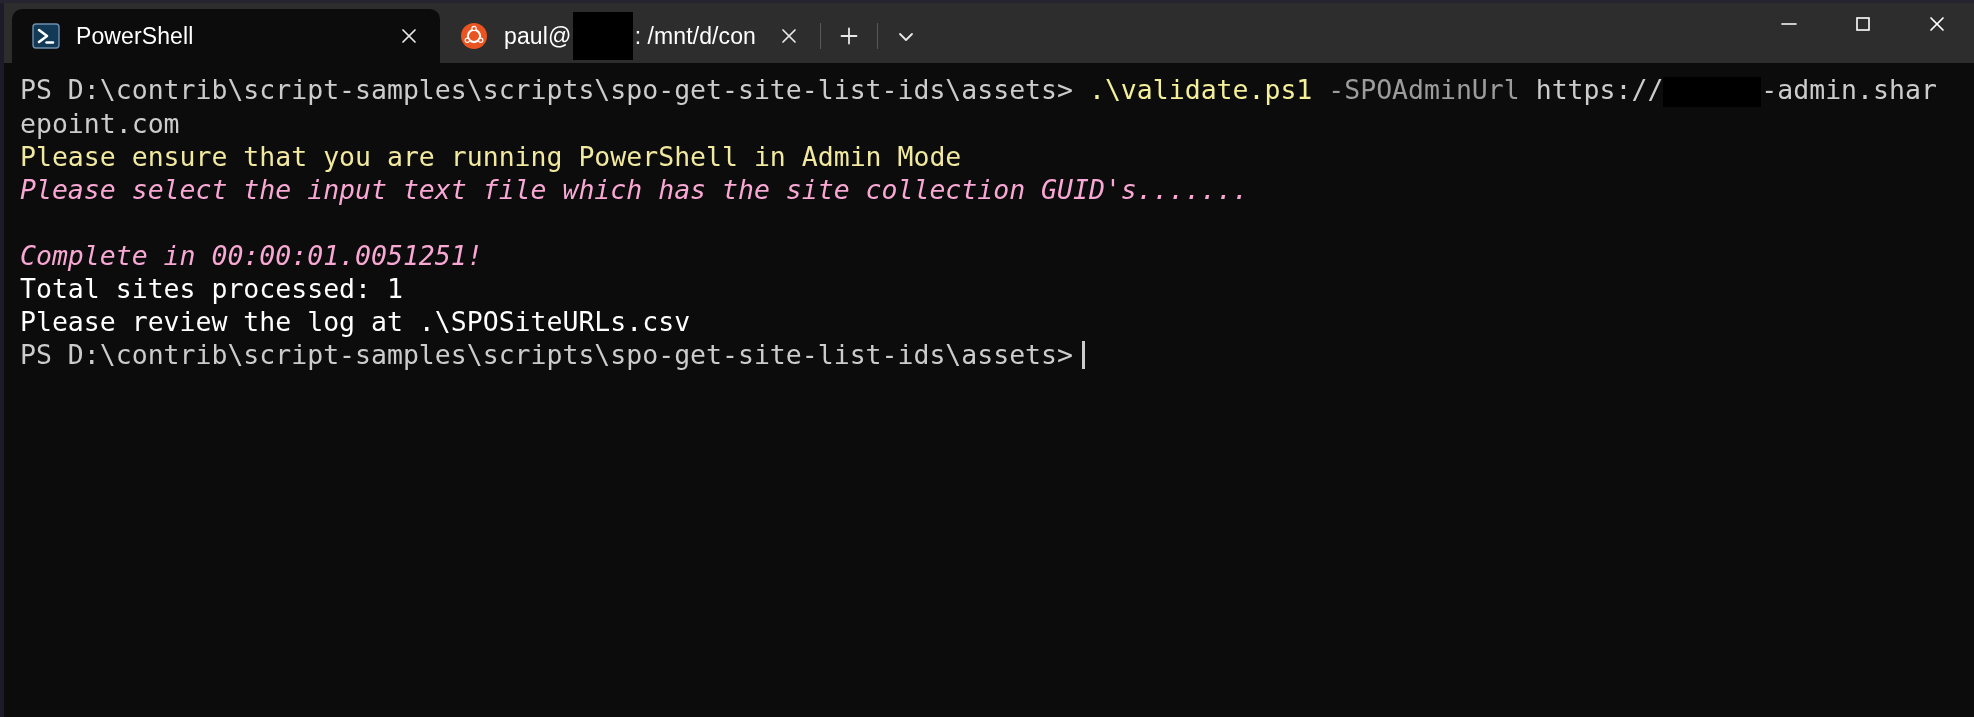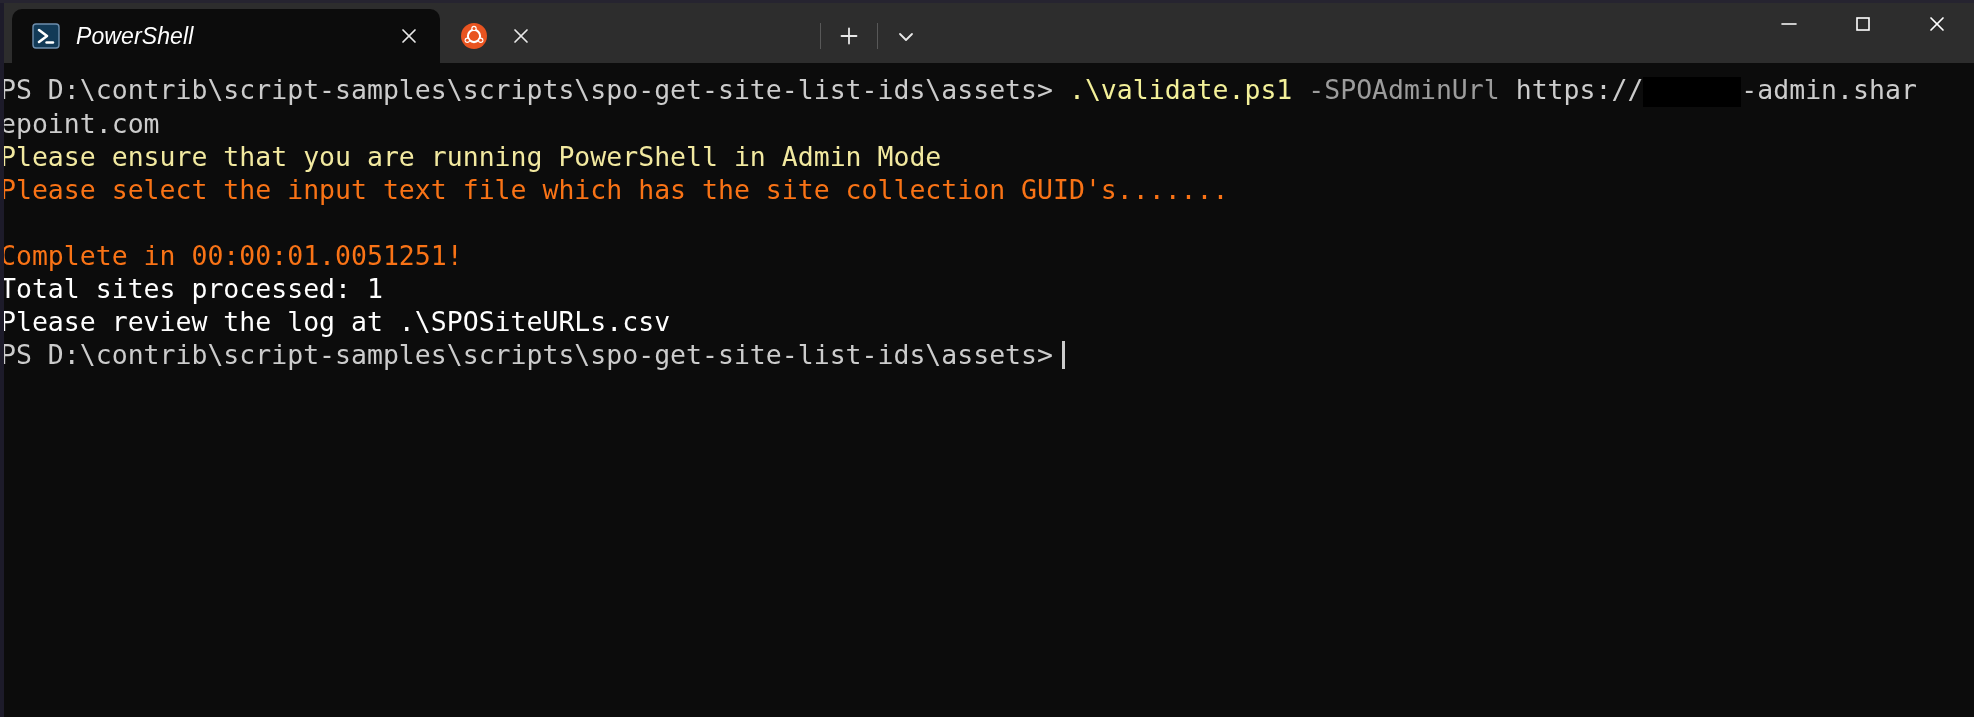--- a/index.html
+++ b/index.html
@@ -43,21 +43,20 @@
 
   
   #titlebar {
     position: relative;
     height: 63px;
     min-height: 63px;
     background: #2d2d2d;
     display: flex;
     align-items: flex-end;
     z-index: 20;
-    font-style: italic;
   }
 
   #tabstrip {
     display: flex;
     align-items: flex-end;
     height: 63px;
     flex: 1 1 auto;
     overflow: hidden;
     padding-left: 12px;
   }
@@ -151,40 +150,40 @@
     align-items: center;
     justify-content: center;
     color: #ffffff;
   }
 
   
   #terminal {
     position: relative;
     flex: 1 1 auto;
     background: #0c0c0c;
-    padding: 10px 0 0 0;
+    padding: 10px 0 0 20px;
     overflow: hidden;
   }
 
   #screen {
     font-family: "DejaVu Sans Mono", monospace;
     font-size: 26.5px;
     line-height: 33px;
     letter-spacing: 0px;
     white-space: pre-wrap;
     word-break: break-all;
   }
 
   .ln { display: block; min-height: 33px; }
 
   .c-default { color: #cccccc; }
   .c-yellow  { color: #f3f099; }
   .c-param   { color: #9c9c9c; }
   .c-warn    { color: #f2e9a0; text-align: center; }
-  .c-green   { color: #f97316; }
+  .c-green   { color: #f9a8d4; font-style: italic; }
   .c-cyan    { color: #ffffff; }
 
   .cursor {
     display: inline-block;
     width: 3px;
     height: 28px;
     background: #cccccc;
     vertical-align: -5px;
     margin-left: 9px;
   }
@@ -232,20 +231,25 @@
             <circle cx="14" cy="14" r="13" fill="#e95420"></circle>
             <circle cx="14" cy="14" r="6.1" fill="none" stroke="#ffffff" stroke-width="2.1"></circle>
             <circle cx="14" cy="6.4" r="2.7" fill="#ffffff"></circle>
             <circle cx="7.3" cy="18.2" r="2.7" fill="#ffffff"></circle>
             <circle cx="20.7" cy="18.2" r="2.7" fill="#ffffff"></circle>
             <circle cx="14" cy="6.4" r="1.5" fill="#e95420"></circle>
             <circle cx="7.3" cy="18.2" r="1.5" fill="#e95420"></circle>
             <circle cx="20.7" cy="18.2" r="1.5" fill="#e95420"></circle>
           </svg>
         </span>
+        <span class="tab-title">
+          <span class="tab-title-plain">paul@</span>
+            <span class="redact" style="width:96px;height:48px;margin:0 2px;"></span>
+            <span class="tab-title-plain">: /mnt/d/con</span>
+        </span>
         <span class="tab-close">
           <svg viewBox="0 0 20 20" width="20" height="20">
             <line x1="4" y1="4" x2="16" y2="16" stroke="#e8e8e8" stroke-width="1.7" stroke-linecap="round"></line>
             <line x1="16" y1="4" x2="4" y2="16" stroke="#e8e8e8" stroke-width="1.7" stroke-linecap="round"></line>
           </svg>
         </span>
       </div>
 
       <div class="divider"></div>
 

